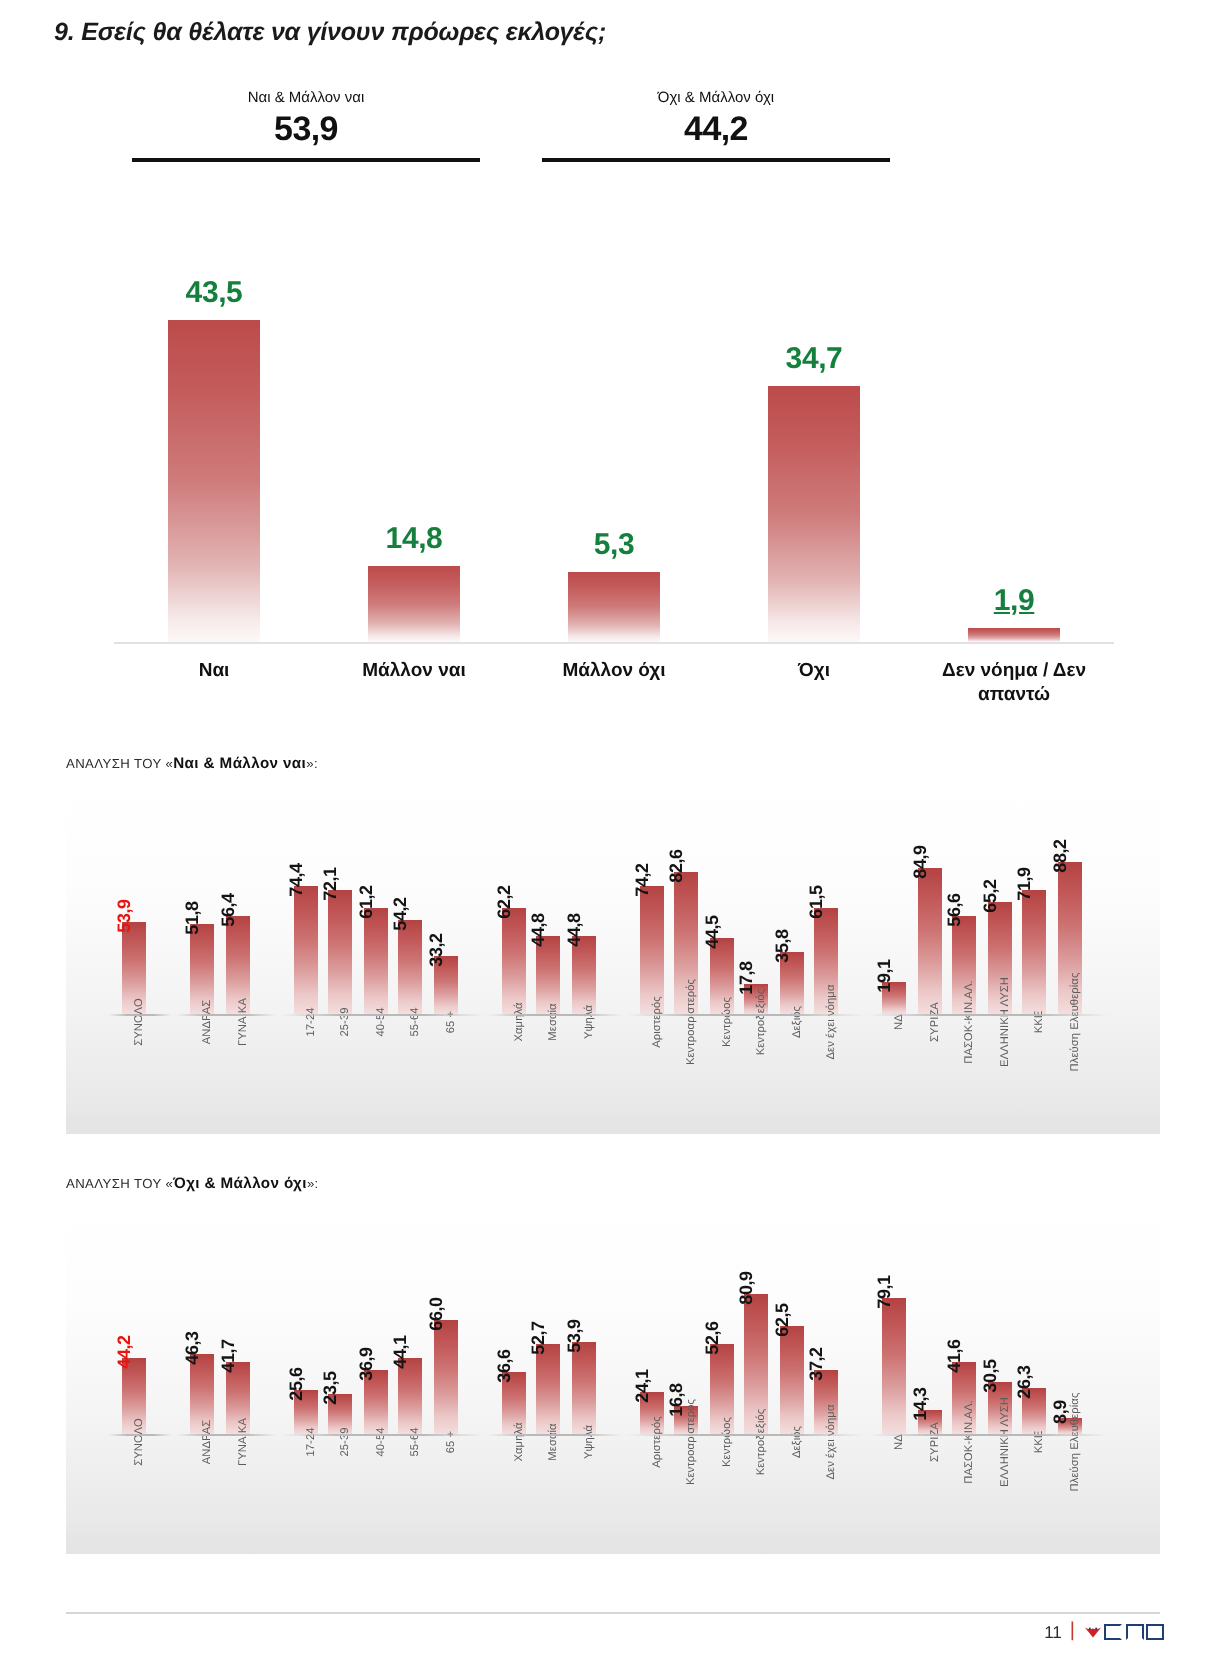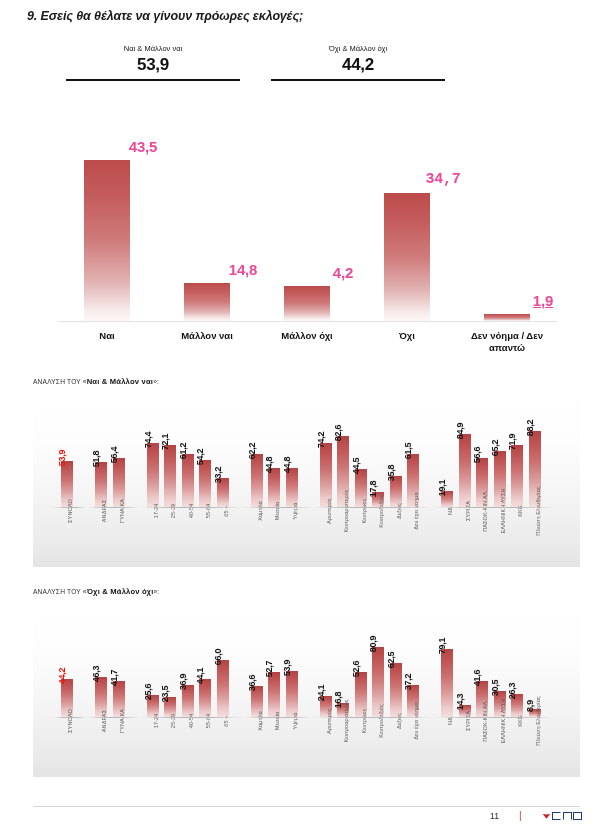--- a/index.html
+++ b/index.html
@@ -69,24 +69,23 @@
     left: 50%;
     transform: translateX(-50%);
     background: linear-gradient(to bottom, #bc4b4b 0%, #c45c5c 22%, #cf7b7b 50%, #e2b3b3 76%, #f7eaea 93%, #fdf8f7 100%);
   }
   .m-val {
     position: absolute;
     left: 50%;
     transform: translateX(-50%);
     font-size: 15px;
     font-weight: bold;
-    color: #ec4899;
+    color: #15803d;
     white-space: nowrap;
     letter-spacing: -0.2px;
-    margin-left: 36px;
   }
   .m-cat {
     position: absolute;
     top: 100%;
     left: 50%;
     transform: translateX(-50%);
     margin-top: 8px;
     font-size: 9.5px;
     font-weight: bold;
     color: #111;
@@ -164,21 +163,21 @@
     position: absolute;
     left: 33px; top: 806px;
     width: 547px; height: 1px;
     background: #d6d6d6;
   }
   .footer {
     position: absolute;
     right: 30px; top: 811px;
     display: flex;
     align-items: center;
-    gap: 20px;
+    gap: 4px;
   }
   .pg-num { font-size: 8.5px; color: #2b2b2b; }
   .pg-sep { color: #c0392b; font-size: 10px; line-height: 10px; }
   .logo { display: flex; align-items: center; gap: 1.5px; }
   .logo-bird { width: 9px; height: 8px; }
   .logo-letter {
     width: 9px; height: 7.5px;
     border: 1.6px solid #1d3f73;
   }
   .logo-letter.g { border-right-color: transparent; }
@@ -211,26 +210,26 @@
           <div class="m-val" style="bottom: 166.95px;">43,5</div>
           <div class="m-cat">Ναι</div>
         </div>
         <div class="m-col" style="left: 100px; width: 100px; height: 222px;">
           <div class="m-bar" style="width: 46px; height: 38.48px;"></div>
           <div class="m-val" style="bottom: 44.48px;">14,8</div>
           <div class="m-cat">Μάλλον ναι</div>
         </div>
         <div class="m-col" style="left: 200px; width: 100px; height: 222px;">
           <div class="m-bar" style="width: 46px; height: 35.15px;"></div>
-          <div class="m-val" style="bottom: 41.15px;">4,2</div>
+          <div class="m-val" style="bottom: 41.15px;">5,3</div>
           <div class="m-cat">Μάλλον όχι</div>
         </div>
         <div class="m-col" style="left: 300px; width: 100px; height: 222px;">
           <div class="m-bar" style="width: 46px; height: 128.39px;"></div>
-          <div class="m-val" style="bottom: 134.39px; font-family: Liberation Mono, monospace;">34,7</div>
+          <div class="m-val" style="bottom: 134.39px;">34,7</div>
           <div class="m-cat">Όχι</div>
         </div>
         <div class="m-col" style="left: 400px; width: 100px; height: 222px;">
           <div class="m-bar" style="width: 46px; height: 7.03px;"></div>
           <div class="m-val" style="bottom: 13.03px; text-decoration: underline;">1,9</div>
           <div class="m-cat">Δεν νόημα / Δεν
 απαντώ</div>
         </div>
       </div>
   </div>

